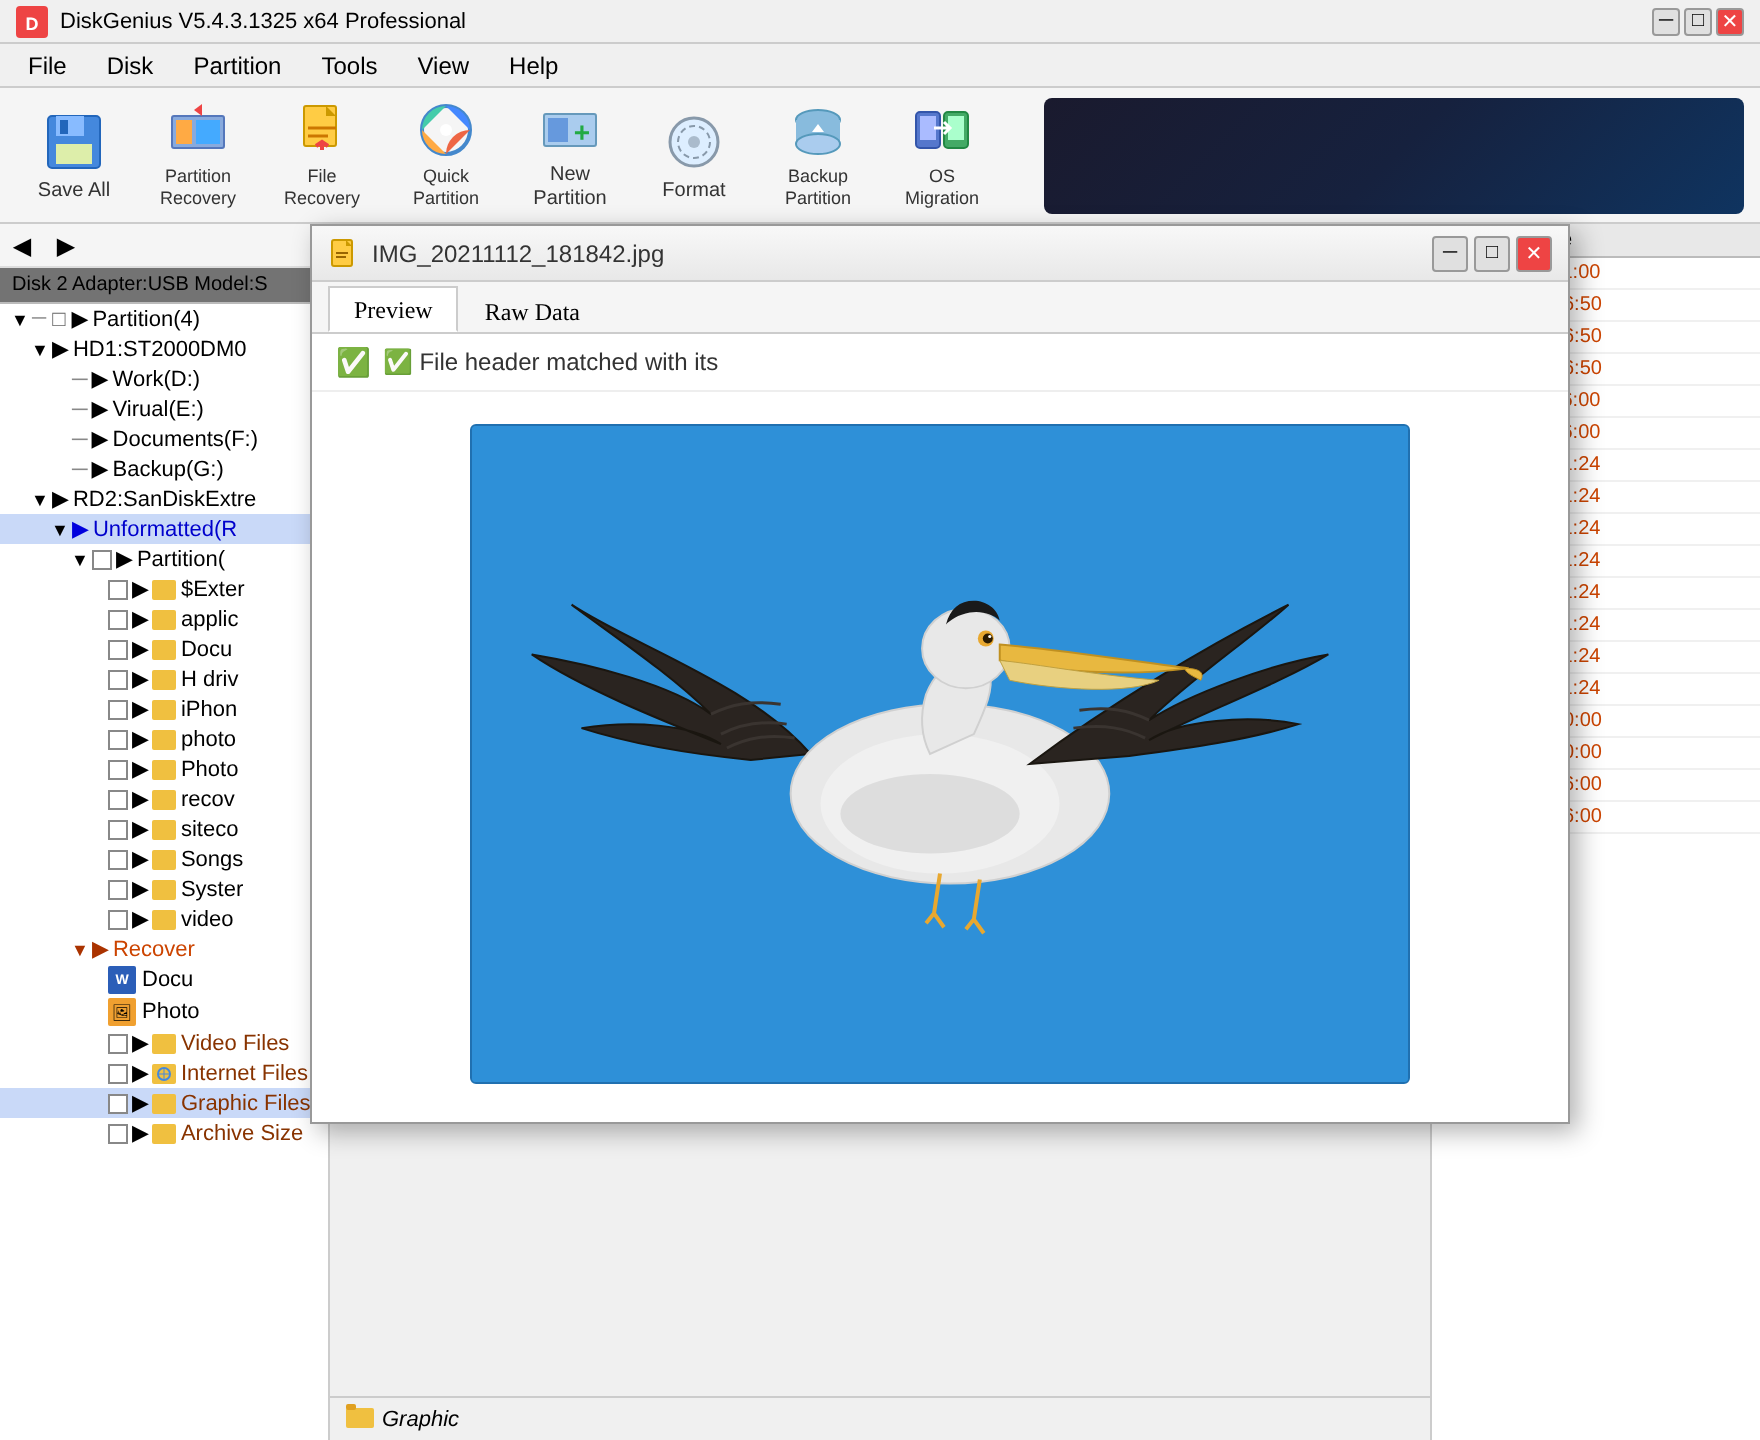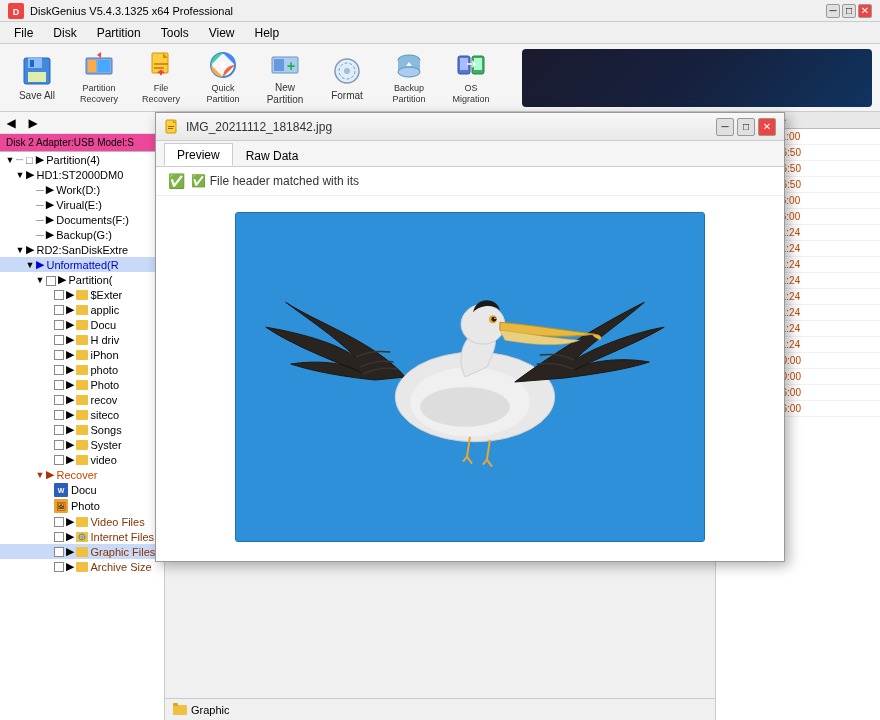--- a/index.html
+++ b/index.html
@@ -63,21 +63,21 @@
 
     
     .left-panel {
       width: 165px;
       background: white;
       border-right: 1px solid #ccc;
       overflow-y: auto;
       display: flex; flex-direction: column;
     }
     .disk-header {
-      background: #ec4899;
+      background: #737373;
       padding: 3px 6px;
       font-size: 10px;
       border-bottom: 1px solid #bbb;
       display: flex; align-items: center; gap: 4px;
     }
     .nav-controls { display: flex; height: 22px; background: #f5f5f5; border-bottom: 1px solid #ddd; }
     .nav-btn { width: 22px; height: 22px; display: flex; align-items: center; justify-content: center; cursor: pointer; border: 1px solid transparent; font-size: 12px; }
     .tree-item { display: flex; align-items: center; padding: 1px 2px; font-size: 11px; cursor: pointer; white-space: nowrap; }
     .tree-item.selected { background: #c9d9f8; }
     .tree-toggle { width: 12px; height: 12px; display: inline-flex; align-items: center; justify-content: center; font-size: 9px; cursor: pointer; }
@@ -127,30 +127,30 @@
     .modify-time-row { font-size: 10px; padding: 2px 6px; border-bottom: 1px solid #f0f0f0; color: #cc4400; }
 
     
     .modal-overlay { position: absolute; top: 112px; left: 155px; width: 630px; height: 450px; background: white; border: 1px solid #999; box-shadow: 4px 4px 12px rgba(0,0,0,0.3); z-index: 100; }
     .modal-title-bar { background: linear-gradient(180deg, #f8f8f8 0%, #e8e8e8 100%); height: 28px; display: flex; align-items: center; padding: 0 8px; border-bottom: 1px solid #ccc; }
     .modal-title-icon { width: 16px; height: 16px; margin-right: 6px; color: #666; }
     .modal-title-text { flex: 1; font-size: 12px; color: #333; }
     .modal-controls { display: flex; gap: 3px; }
     .modal-btn { width: 18px; height: 18px; border: 1px solid #999; background: #e0e0e0; border-radius: 2px; display: flex; align-items: center; justify-content: center; font-size: 10px; cursor: pointer; }
     .modal-tabs { display: flex; height: 26px; border-bottom: 1px solid #ccc; padding: 0 8px; background: #f5f5f5; }
-    .modal-tab { padding: 4px 12px; font-size: 12px; cursor: pointer; border: 1px solid transparent; border-bottom: none; margin-top: 3px; }
+    .modal-tab { padding: 4px 12px; font-size: 12px; cursor: pointer; border: 1px solid transparent; border-bottom: none; margin-top: 3px; font-family: Liberation Serif, serif; }
     .modal-tab.active { background: white; border-color: #ccc; border-bottom: 1px solid white; margin-top: 2px; }
     .modal-header-match { display: flex; align-items: center; padding: 6px 12px; font-size: 12px; color: #333; border-bottom: 1px solid #eee; }
     .modal-content { padding: 8px; display: flex; align-items: center; justify-content: center; height: calc(100% - 28px - 26px - 32px); }
 
     
     .pelican-container { width: 470px; height: 330px; background: #3090d8; border: 1px solid #2070b0; border-radius: 3px; overflow: hidden; position: relative; display: flex; align-items: center; justify-content: center; }
 
     
-    .status-bar { height: 22px; background: #f0f0f0; border-top: 1px solid #ccc; display: flex; align-items: center; padding: 0 8px; font-size: 11px; gap: 12px; }
+    .status-bar { height: 22px; background: #f0f0f0; border-top: 1px solid #ccc; display: flex; align-items: center; padding: 0 8px; font-size: 11px; gap: 12px; font-style: italic; }
     .status-item { display: flex; align-items: center; gap: 4px; }
 
     .col-name { width: 140px; }
     .col-size { width: 70px; text-align: right; }
     .col-type { width: 90px; }
     .col-attr { width: 30px; }
     .col-original { width: 120px; }
     .col-modify { width: 130px; }
 
     .check-box { width: 12px; height: 12px; border: 1px solid #999; background: white; display: inline-block; }

